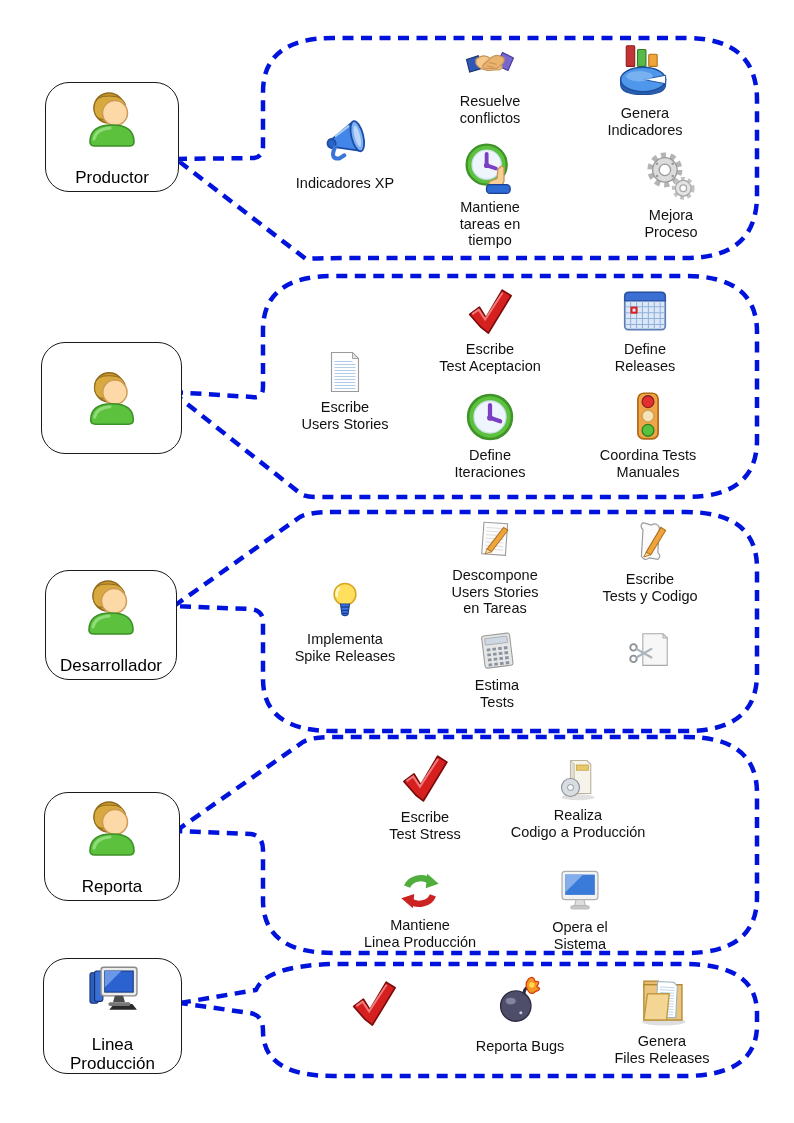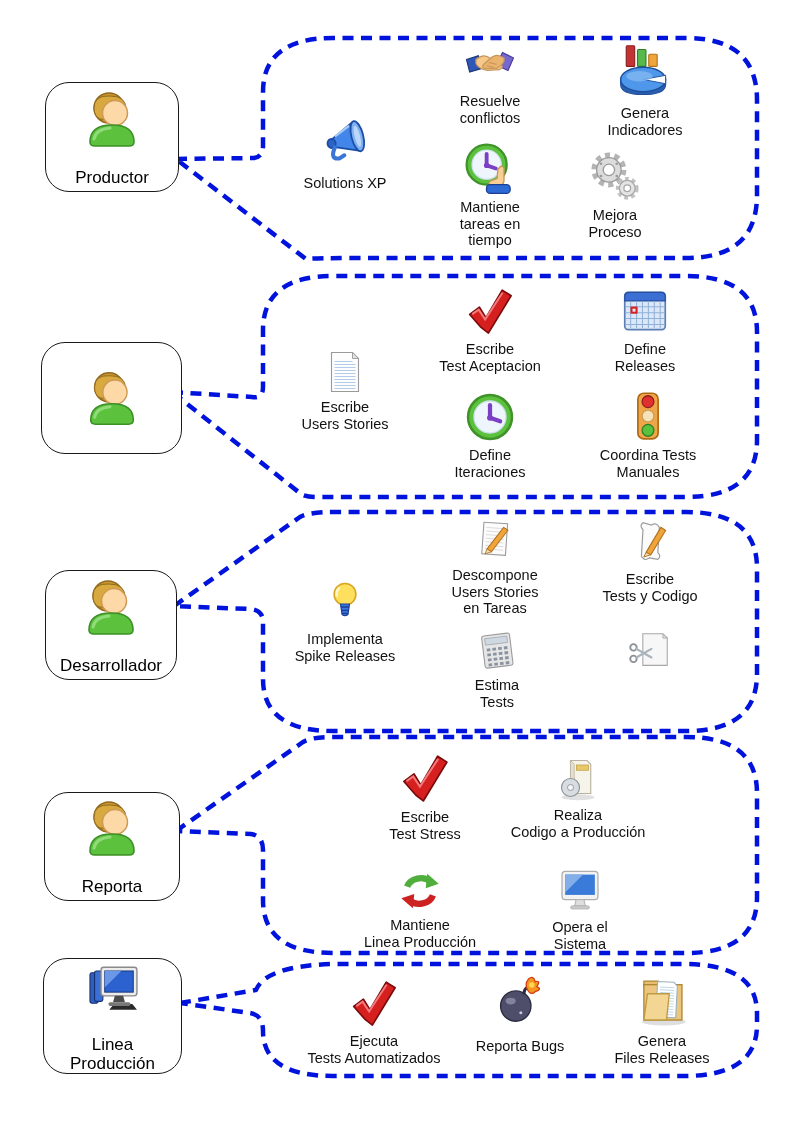--- a/index.html
+++ b/index.html
@@ -236,21 +236,21 @@
       <use href="#sym-computer"></use>
     </svg>
   <div class="actor-label">Linea
 Producción</div>
 </div>
 
 <div class="task" style="left:265px;top:114px">
   <svg class="ticon" width="58" height="58">
       <use href="#sym-megaphone"></use>
     </svg>
-  <div class="task-label">Solutions XP</div>
+  <div class="task-label">Indicadores XP</div>
 </div>
 <div class="task" style="left:410px;top:40px">
   <svg class="ticon" width="54" height="50">
       <use href="#sym-handshake"></use>
     </svg>
   <div class="task-label">Resuelve
 conflictos</div>
 </div>
 <div class="task" style="left:410px;top:140px">
   <svg class="ticon" width="56" height="56">
@@ -260,21 +260,21 @@
 tareas en
 tiempo</div>
 </div>
 <div class="task" style="left:565px;top:42px">
   <svg class="ticon" width="62" height="60">
       <use href="#sym-piechart"></use>
     </svg>
   <div class="task-label">Genera
 Indicadores</div>
 </div>
-<div class="task" style="left:535px;top:148px">
+<div class="task" style="left:591px;top:148px">
   <svg class="ticon" width="56" height="56">
       <use href="#sym-gears"></use>
     </svg>
   <div class="task-label">Mejora
 Proceso</div>
 </div>
 
 <div class="task" style="left:265px;top:348px">
   <svg class="ticon" width="48" height="48">
       <use href="#sym-document"></use>
@@ -372,22 +372,20 @@
       <use href="#sym-monitor"></use>
     </svg>
   <div class="task-label">Opera el
 Sistema</div>
 </div>
 
 <div class="task" style="left:286px;top:978px;width:176px">
   <svg class="ticon" width="52" height="52">
       <use href="#sym-check"></use>
     </svg>
-  <div class="task-label">Ejecuta
-Tests Automatizados</div>
 </div>
 <div class="task" style="left:440px;top:974px">
   <svg class="ticon" width="54" height="54">
       <use href="#sym-bomb"></use>
     </svg>
   <div class="task-label" style="margin-top:10px">Reporta Bugs</div>
 </div>
 <div class="task" style="left:582px;top:972px">
   <svg class="ticon" width="58" height="58">
       <use href="#sym-folder"></use>

